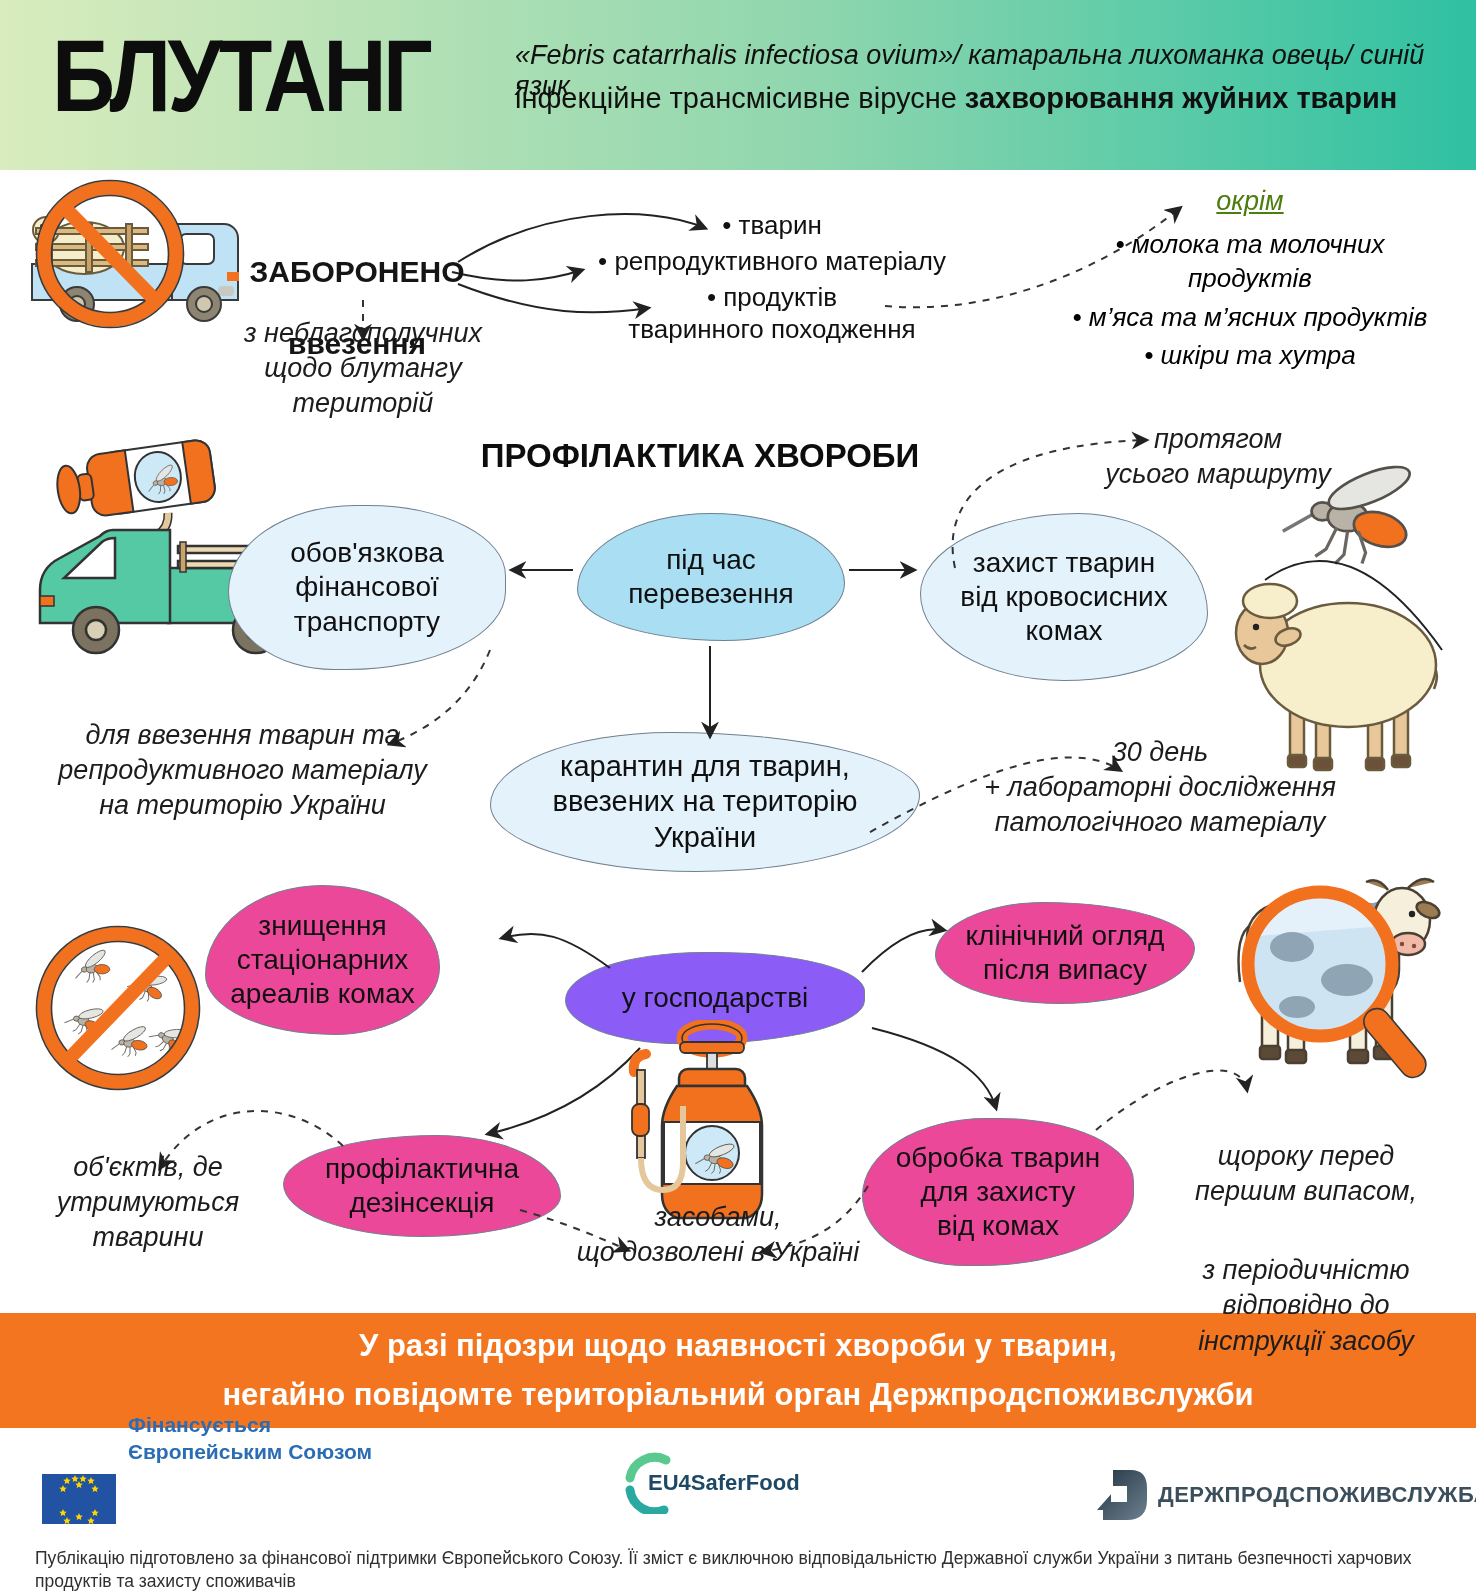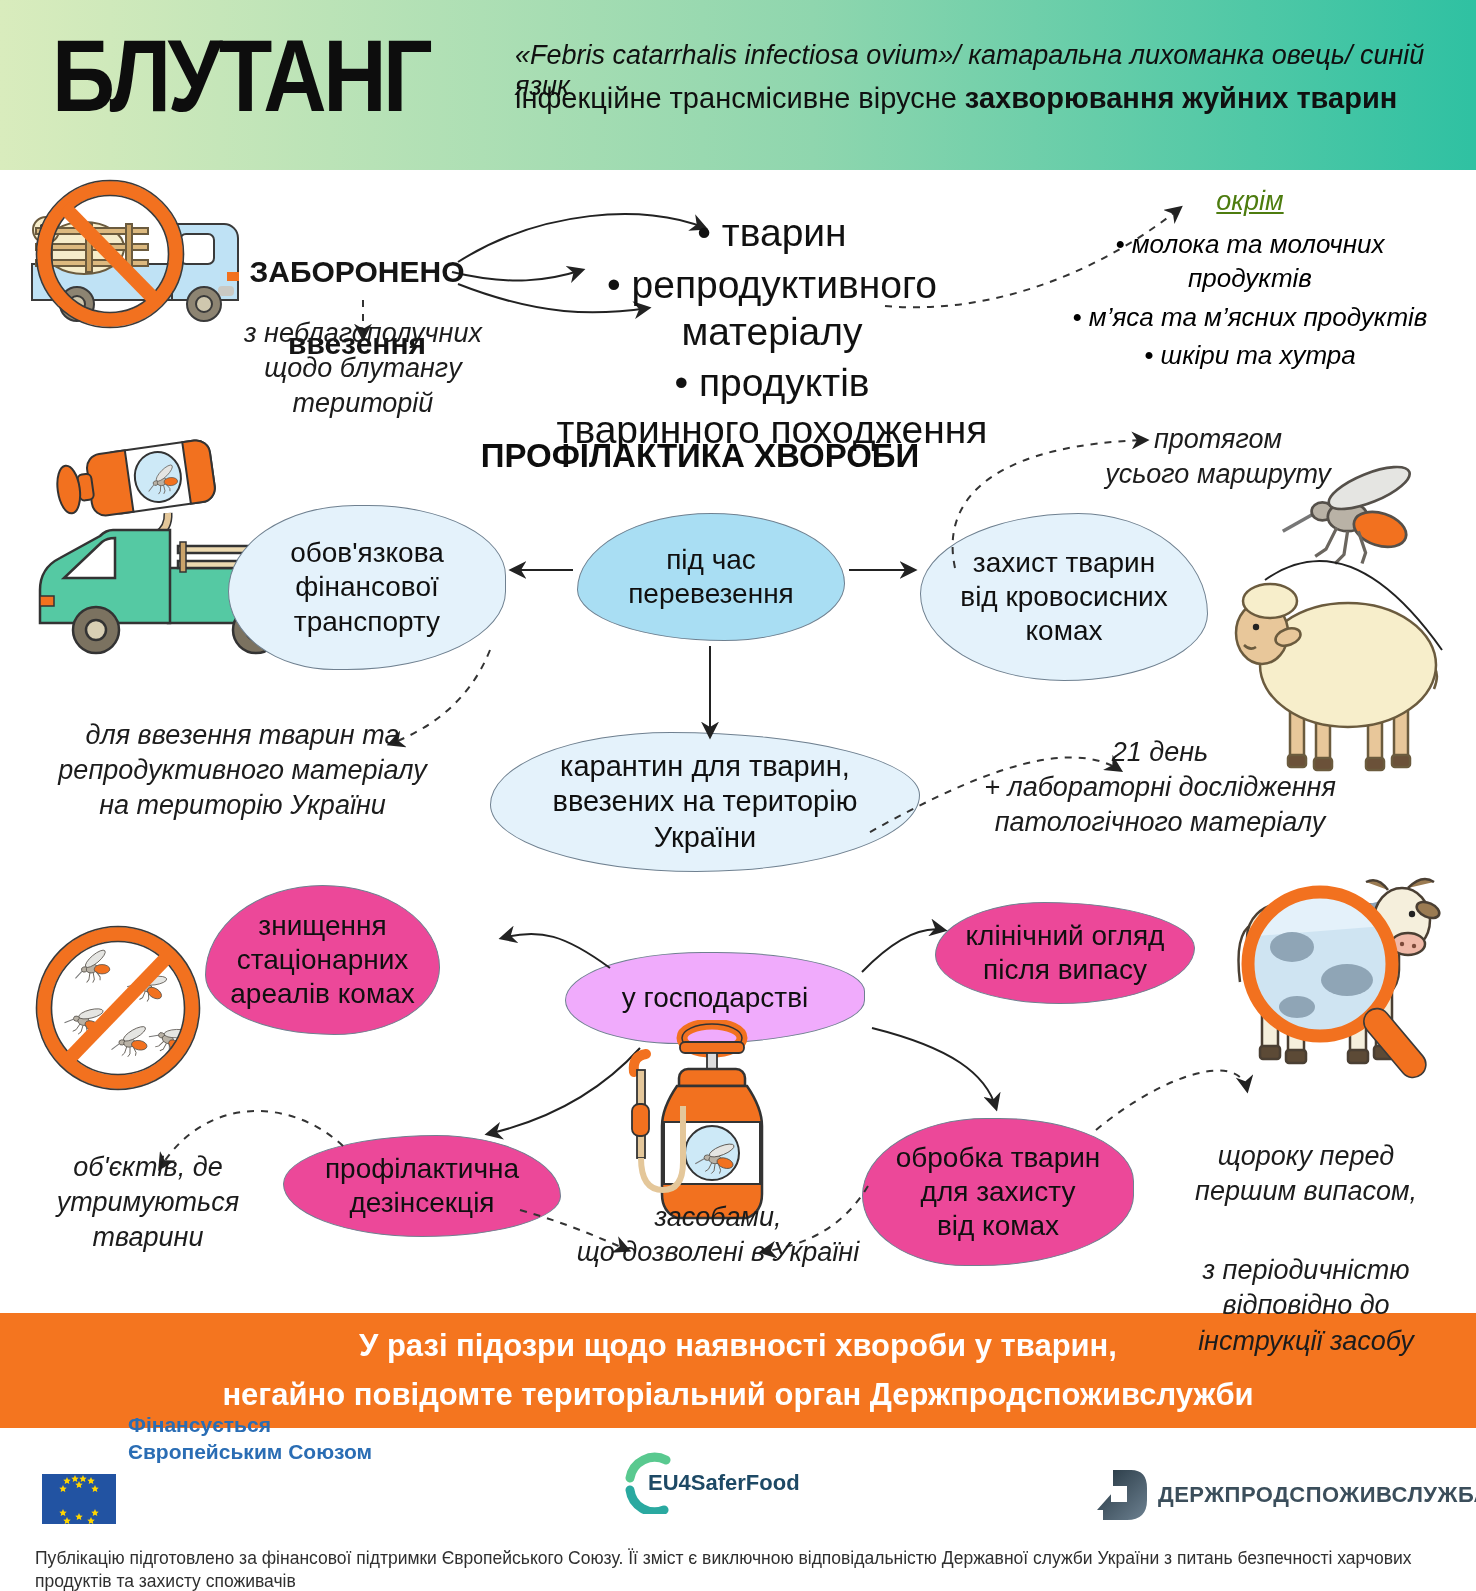--- a/index.html
+++ b/index.html
@@ -19,27 +19,27 @@
   
   .note{position:absolute;font-style:italic;text-align:center;white-space:pre-line;
     font-size:27px;line-height:1.3;color:#1c1c1c;z-index:4}
   .bold-label{position:absolute;text-align:center;font-weight:700;font-size:30px;line-height:1.2;
     white-space:pre-line;z-index:4}
   .sec-heading{position:absolute;text-align:center;font-weight:700;font-size:33px;color:#0d0d0d;z-index:4}
   
   .bubble{position:absolute;display:flex;align-items:center;justify-content:center;text-align:center;
     border:1.6px solid #6f8090;white-space:pre-line;font-size:28px;font-weight:500;line-height:1.22;
     color:#101010;z-index:2;padding:6px 14px}
-  .bb{background:#e4f2fb}.bbm{background:#a9def3}.bg{background:#ec4899}.bgm{background:#f0abfc}
+  .bb{background:#e4f2fb}.bbm{background:#a9def3}.bg{background:#ec4899}.bgm{background:#8b5cf6}
   .r1{border-radius:48% 52% 60% 40%/55% 45% 50% 50%}
   .r2{border-radius:50% 50% 45% 55%/60% 55% 45% 40%}
   .r3{border-radius:55% 45% 50% 50%/48% 60% 40% 52%}
   .r4{border-radius:42% 58% 52% 48%/52% 45% 55% 48%}
   
-  .banlist{position:absolute;left:552px;top:210px;width:440px;text-align:center;font-size:39px;
+  .banlist{position:absolute;left:552px;top:210px;width:440px;text-align:center;font-size:26px;
     line-height:1.2;list-style:none;z-index:4}
   .banlist li{white-space:pre-line;margin-bottom:5px;color:#111}
   .banlist li::before{content:"•  "}
   .exceptbox{position:absolute;left:1050px;top:186px;width:400px;text-align:center;z-index:4}
   .except-title{font-style:italic;font-size:27px;text-decoration:underline;margin-bottom:10px;color:#4d7c0f}
   .exceptlist{list-style:none;font-style:italic;font-size:26px;line-height:1.32}
   .exceptlist li{white-space:pre-line;margin-bottom:4px;color:#000000}
   .exceptlist li::before{content:"•  "}
   
   .banner{position:absolute;left:0;top:1313px;width:1476px;height:115px;background:#f4751f;color:#fff;
@@ -220,21 +220,21 @@
 України</div>
   <div class="bubble bb r3" style="left:920px;top:513px;width:288px;height:168px">захист тварин
 від кровосисних
 комах</div>
 
   <div class="note" style="left:1068px;top:422px;width:300px">протягом
 усього маршруту</div>
   <div class="note" style="left:50px;top:718px;width:385px">для ввезення тварин та
 репродуктивного матеріалу
 на територію України</div>
-  <div class="note" style="left:975px;top:735px;width:370px">21 день
+  <div class="note" style="left:975px;top:735px;width:370px">30 день
 + лабораторні дослідження
 патологічного матеріалу</div>
 
   <span class="illus" style="left:1262px;top:458px;width:170px;height:110px">
     <svg viewBox="0 0 170 110" width="170" height="110">
         <use href="#midgeShape" transform="translate(82 48) scale(1.8)"></use>
       </svg>
   </span>
 
   <span class="illus" style="left:1218px;top:553px;width:225px;height:228px">

